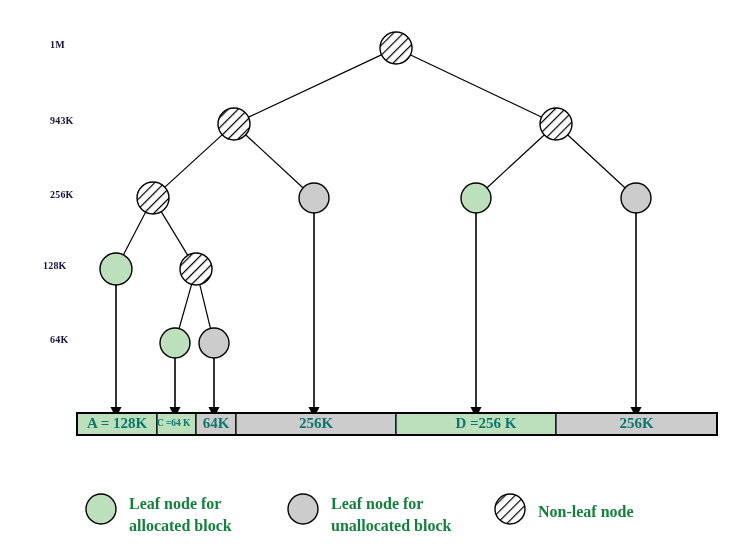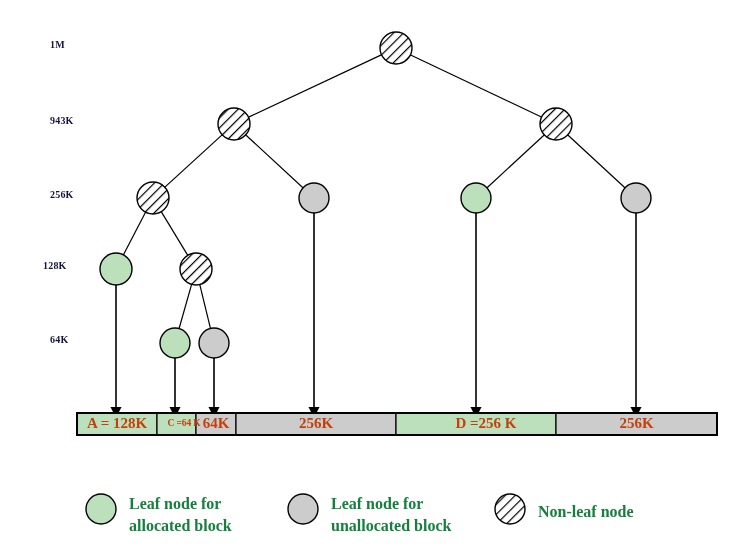--- a/index.html
+++ b/index.html
@@ -33,21 +33,21 @@
     font-size: 10px;
     color: #14143c;
     letter-spacing: 0.2px;
     white-space: nowrap;
   }
   .seg-label {
     position: absolute;
     font-family: "Liberation Serif", "DejaVu Serif", serif;
     font-weight: bold;
     font-size: 15px;
-    color: #c2410c;
+    color: #0f766e;
     white-space: nowrap;
     text-align: center;
   }
   .seg-label.small {
     font-size: 9.5px;
     letter-spacing: -0.1px;
   }
   .legend-text {
     position: absolute;
     font-family: "Liberation Serif", "DejaVu Serif", serif;
@@ -125,21 +125,21 @@
       </g>
     <g id="legend-swatch-group">
         <circle cx="101" cy="509" r="15" fill="#bde0bc" stroke="#000000" stroke-width="1.4"></circle>
         <circle cx="303" cy="509" r="15" fill="#cccccc" stroke="#000000" stroke-width="1.4"></circle>
         <circle cx="510" cy="509" r="15" fill="url(#hatch)" stroke="#000000" stroke-width="1.4"></circle>
       </g>
   </svg>
 
   <div id="seg-labels">
       <div class="seg-label" style="left: 77px; width: 80px; top: 415px;">A = 128K</div>
-      <div class="seg-label small" style="left: 157px; width: 54px; top: 418px;">C =64 K</div>
+      <div class="seg-label small" style="left: 157px; width: 23px; top: 418px;">C =64 K</div>
       <div class="seg-label" style="left: 196px; width: 40px; top: 415px;">64K</div>
       <div class="seg-label" style="left: 236px; width: 160px; top: 415px;">256K</div>
       <div class="seg-label" style="left: 396px; width: 180px; top: 415px;">D =256 K</div>
       <div class="seg-label" style="left: 556px; width: 161px; top: 415px;">256K</div>
     </div>
 
   <div id="legend-labels">
       <div class="legend-text" style="left: 129px; top: 493px;">Leaf node for
 allocated block</div>
       <div class="legend-text" style="left: 331px; top: 493px;">Leaf node for

